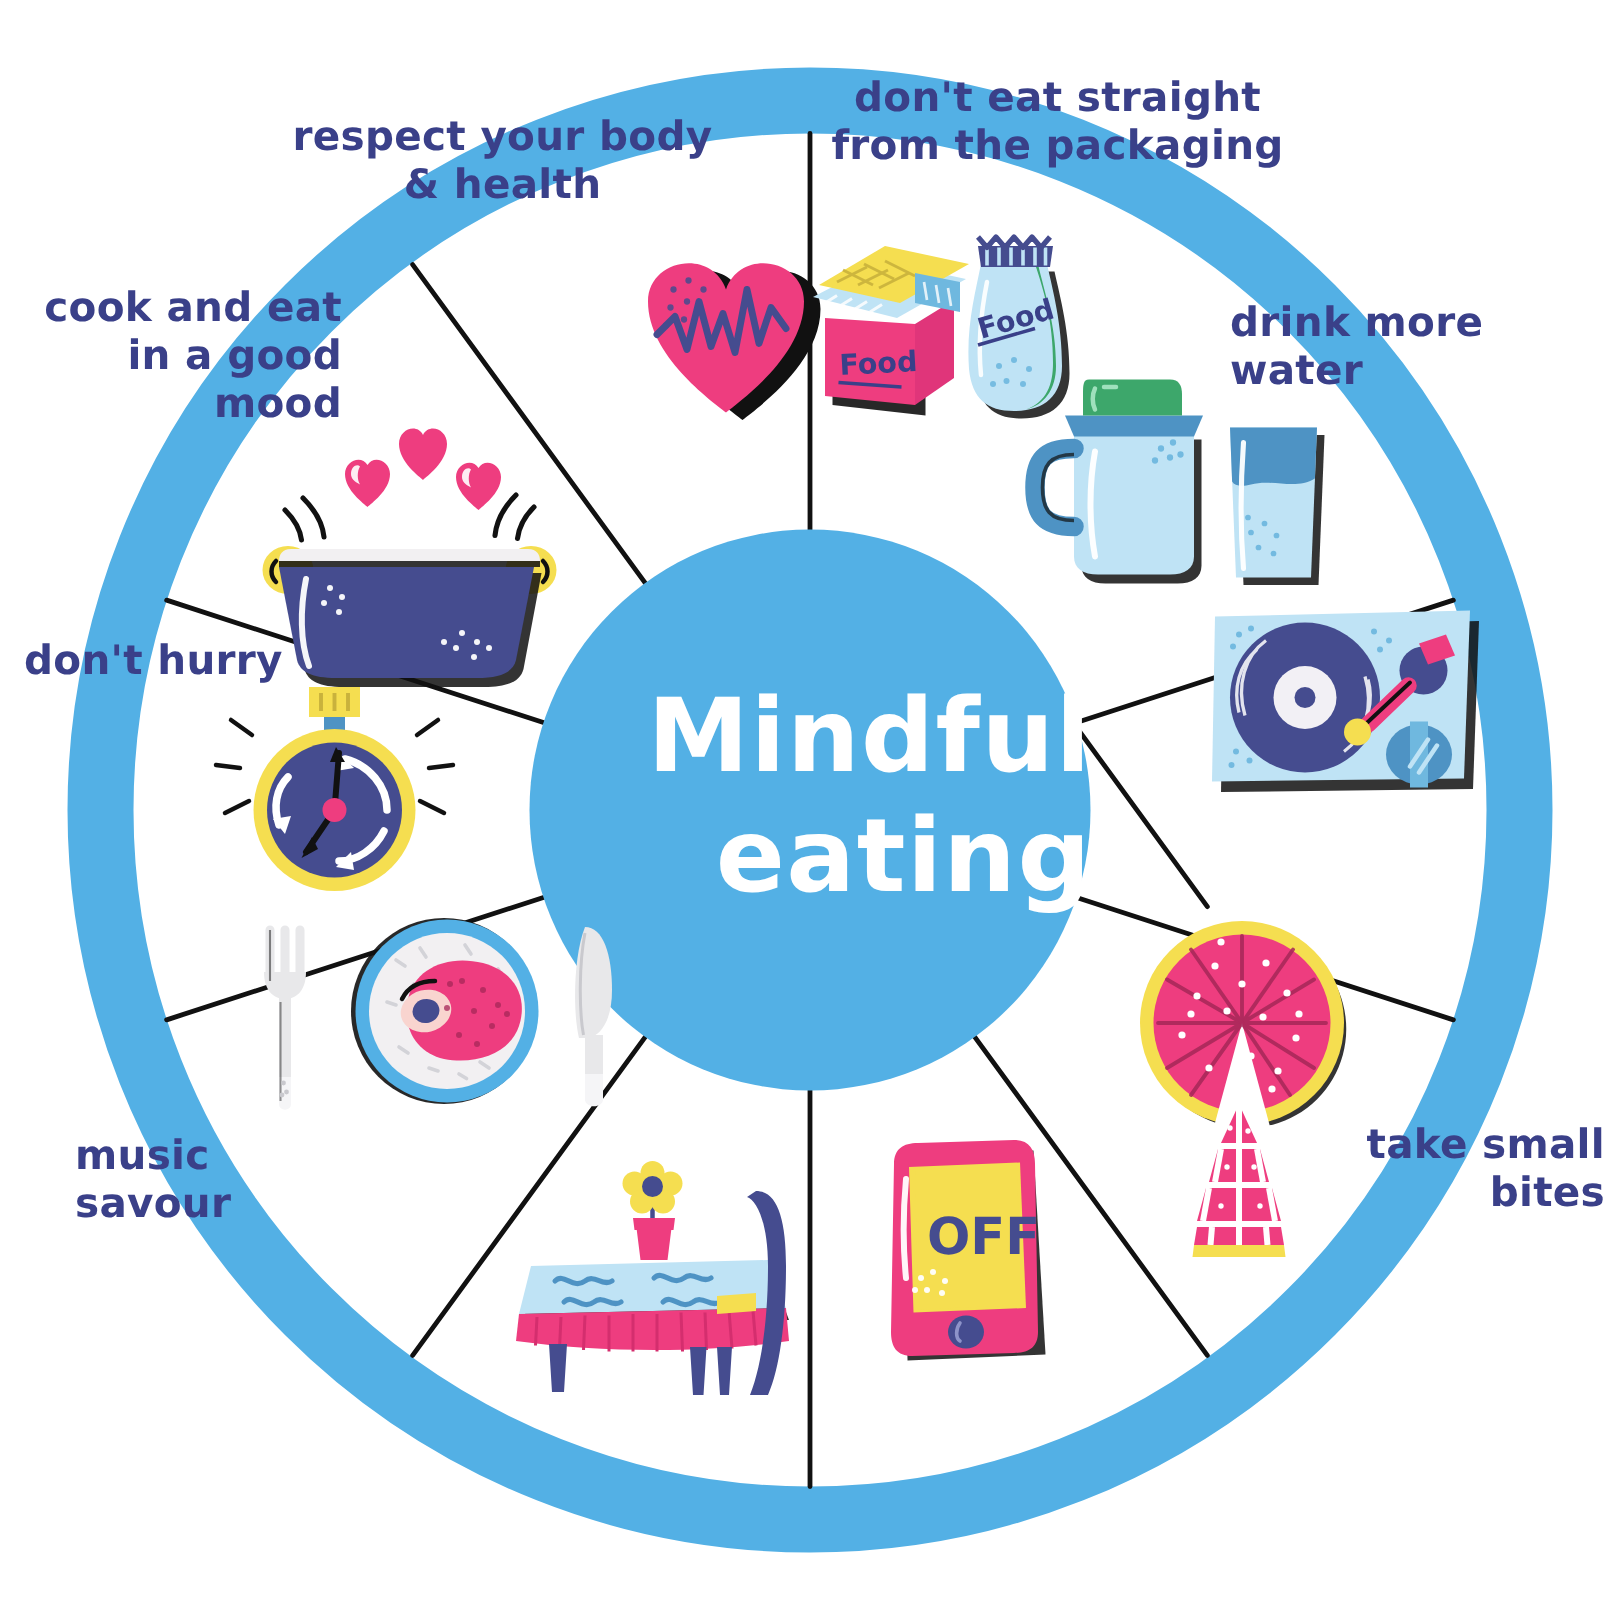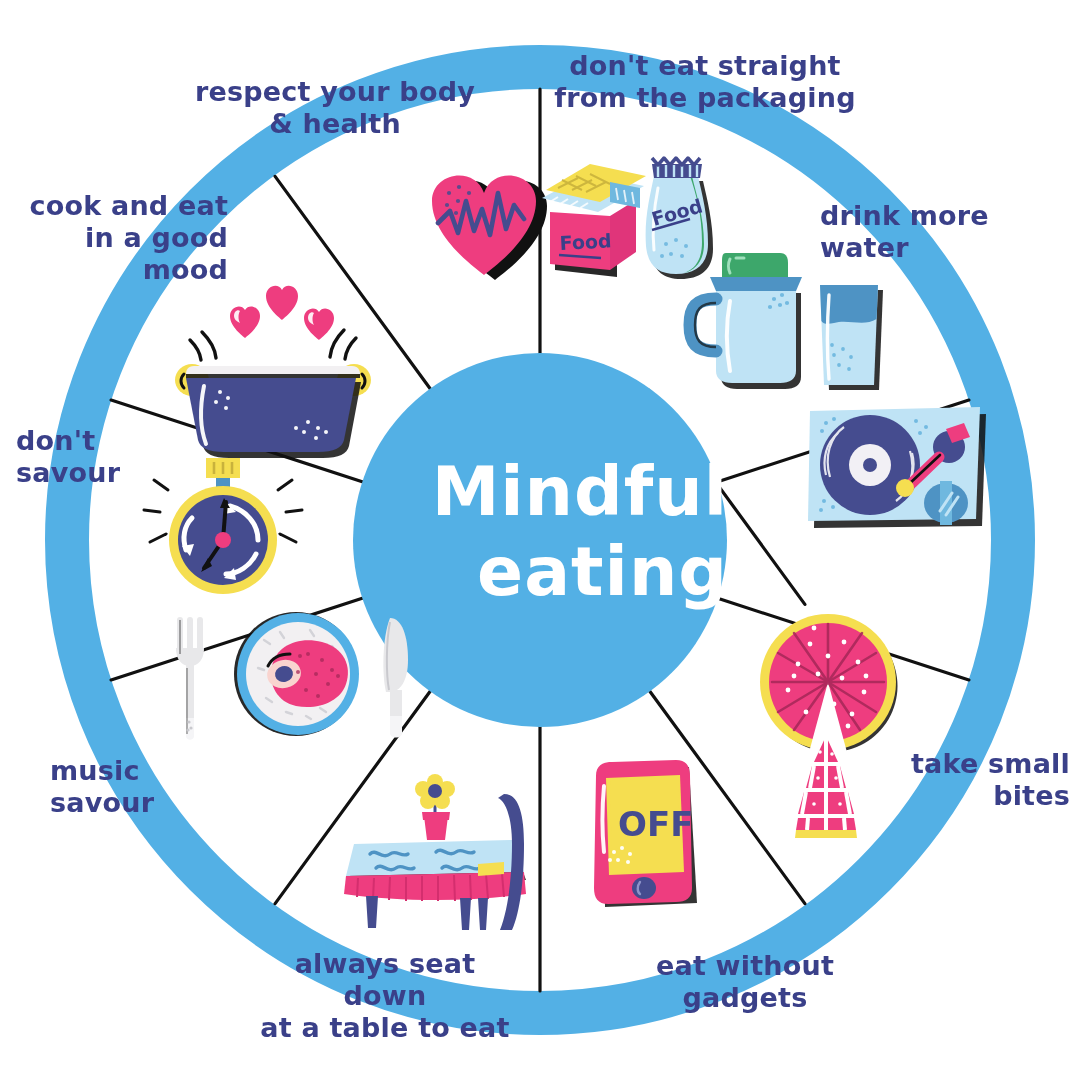--- a/index.html
+++ b/index.html
@@ -539,28 +539,25 @@
 from the packaging</div>
 
   <div class="label" id="lbl-respect">respect your body
 &amp; health</div>
 
   <div class="label" id="lbl-water">drink more water</div>
 
 
   <div class="label" id="lbl-bites">take small bites</div>
 
-  <div class="label" id="lbl-gadgets">eat without gadgets</div>
-
-  <div class="label" id="lbl-seat">always seat down
-at a table to eat</div>
+
 
   <div class="label" id="lbl-savour">music savour</div>
 
-  <div class="label" id="lbl-hurry">don't savour</div>
+  <div class="label" id="lbl-hurry">don't hurry</div>
 
   <div class="label" id="lbl-cook">cook and eat
 in a good mood</div>
 
   <div class="center-title">Mindful
 eating</div>
 
 </div>
 
 </body></html>

